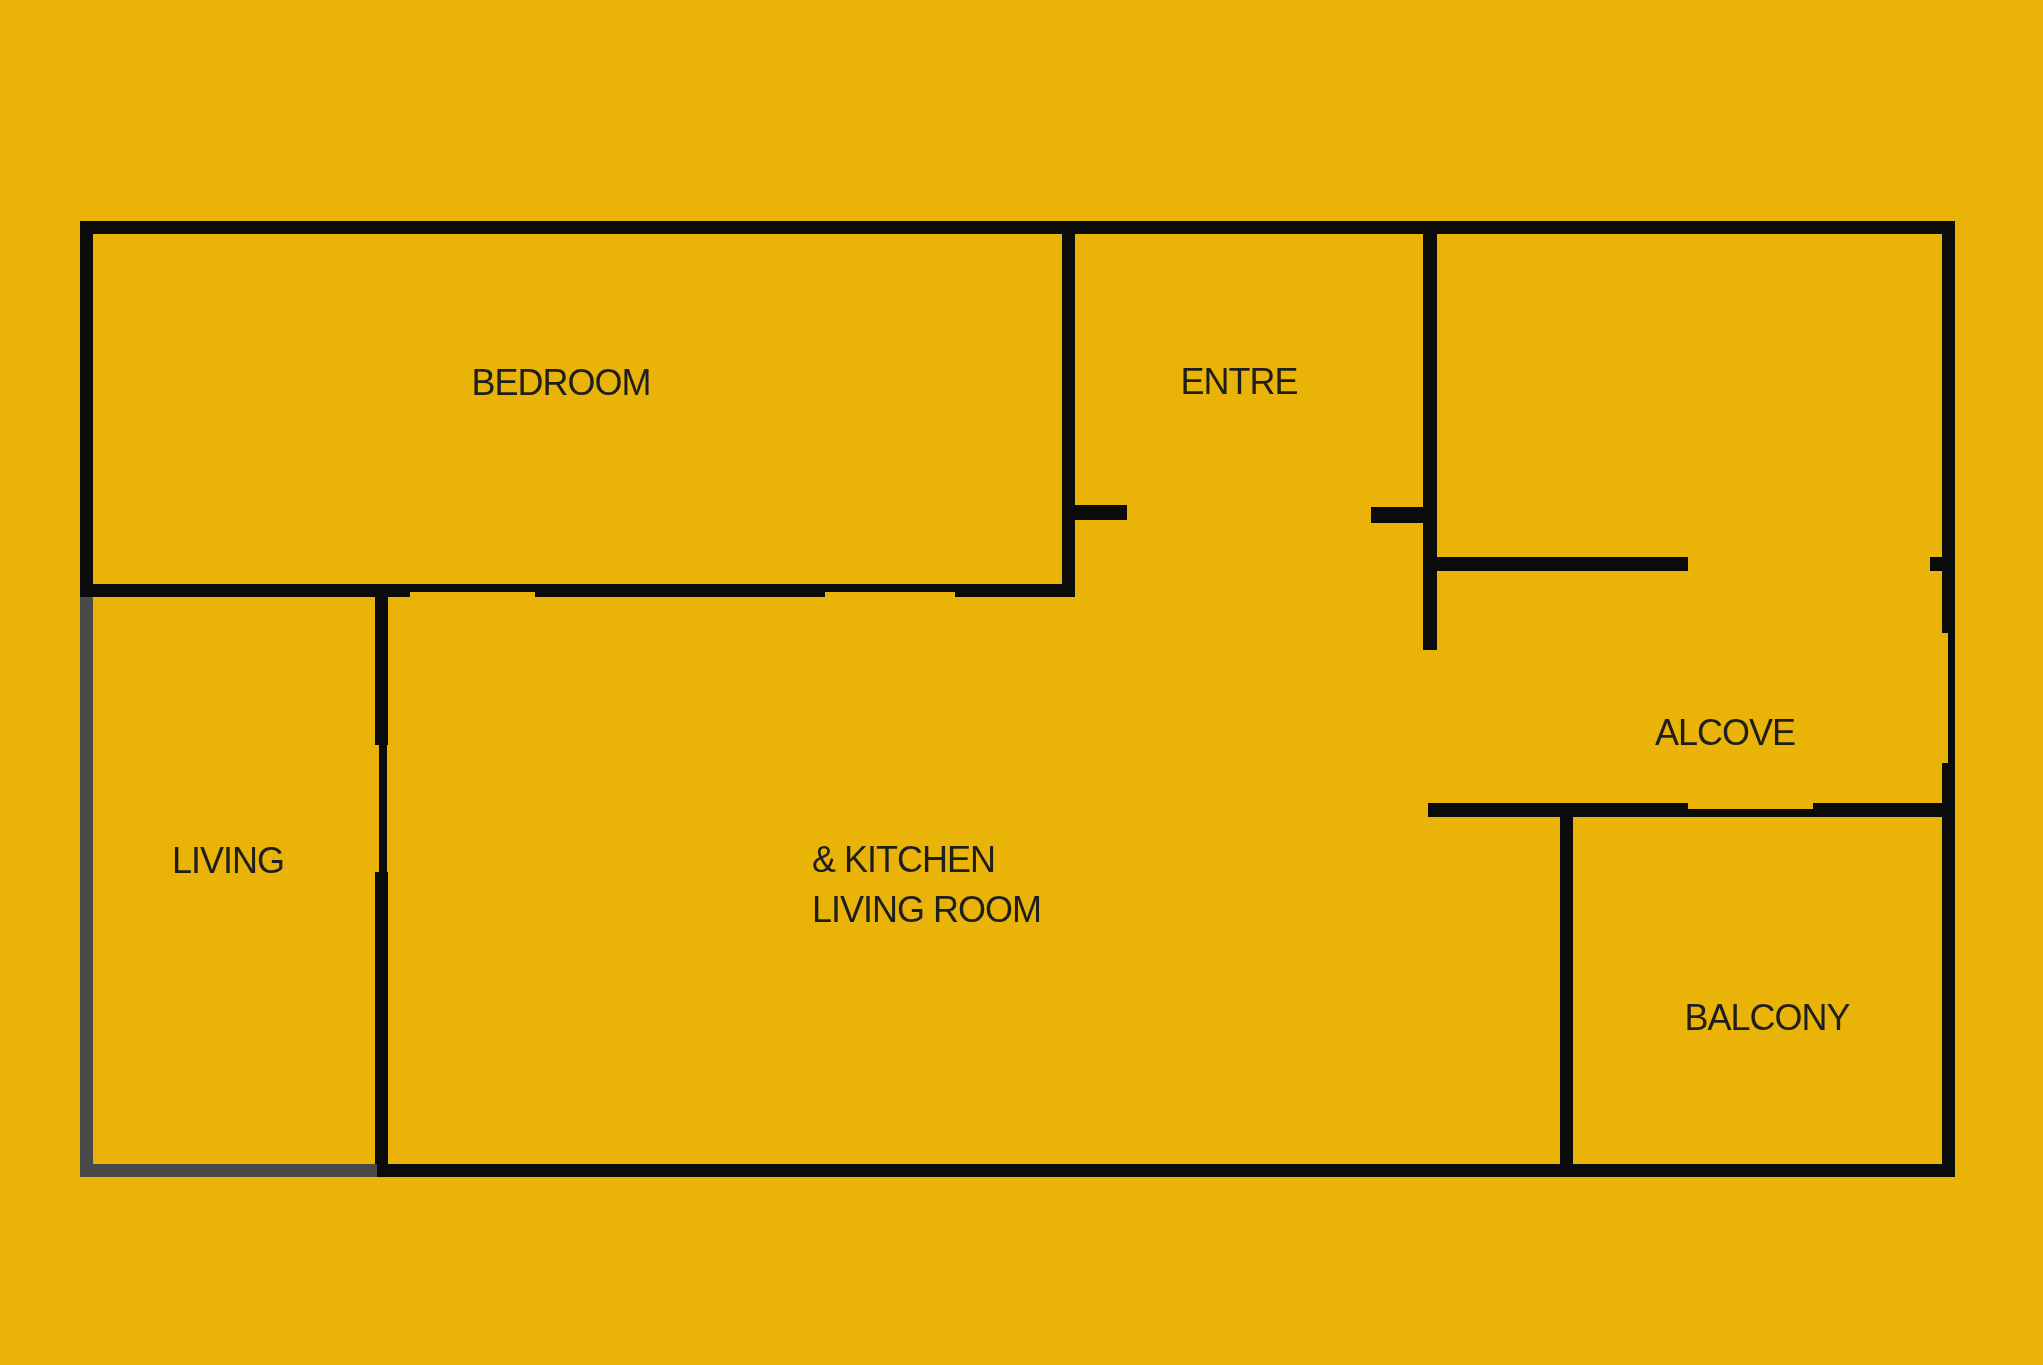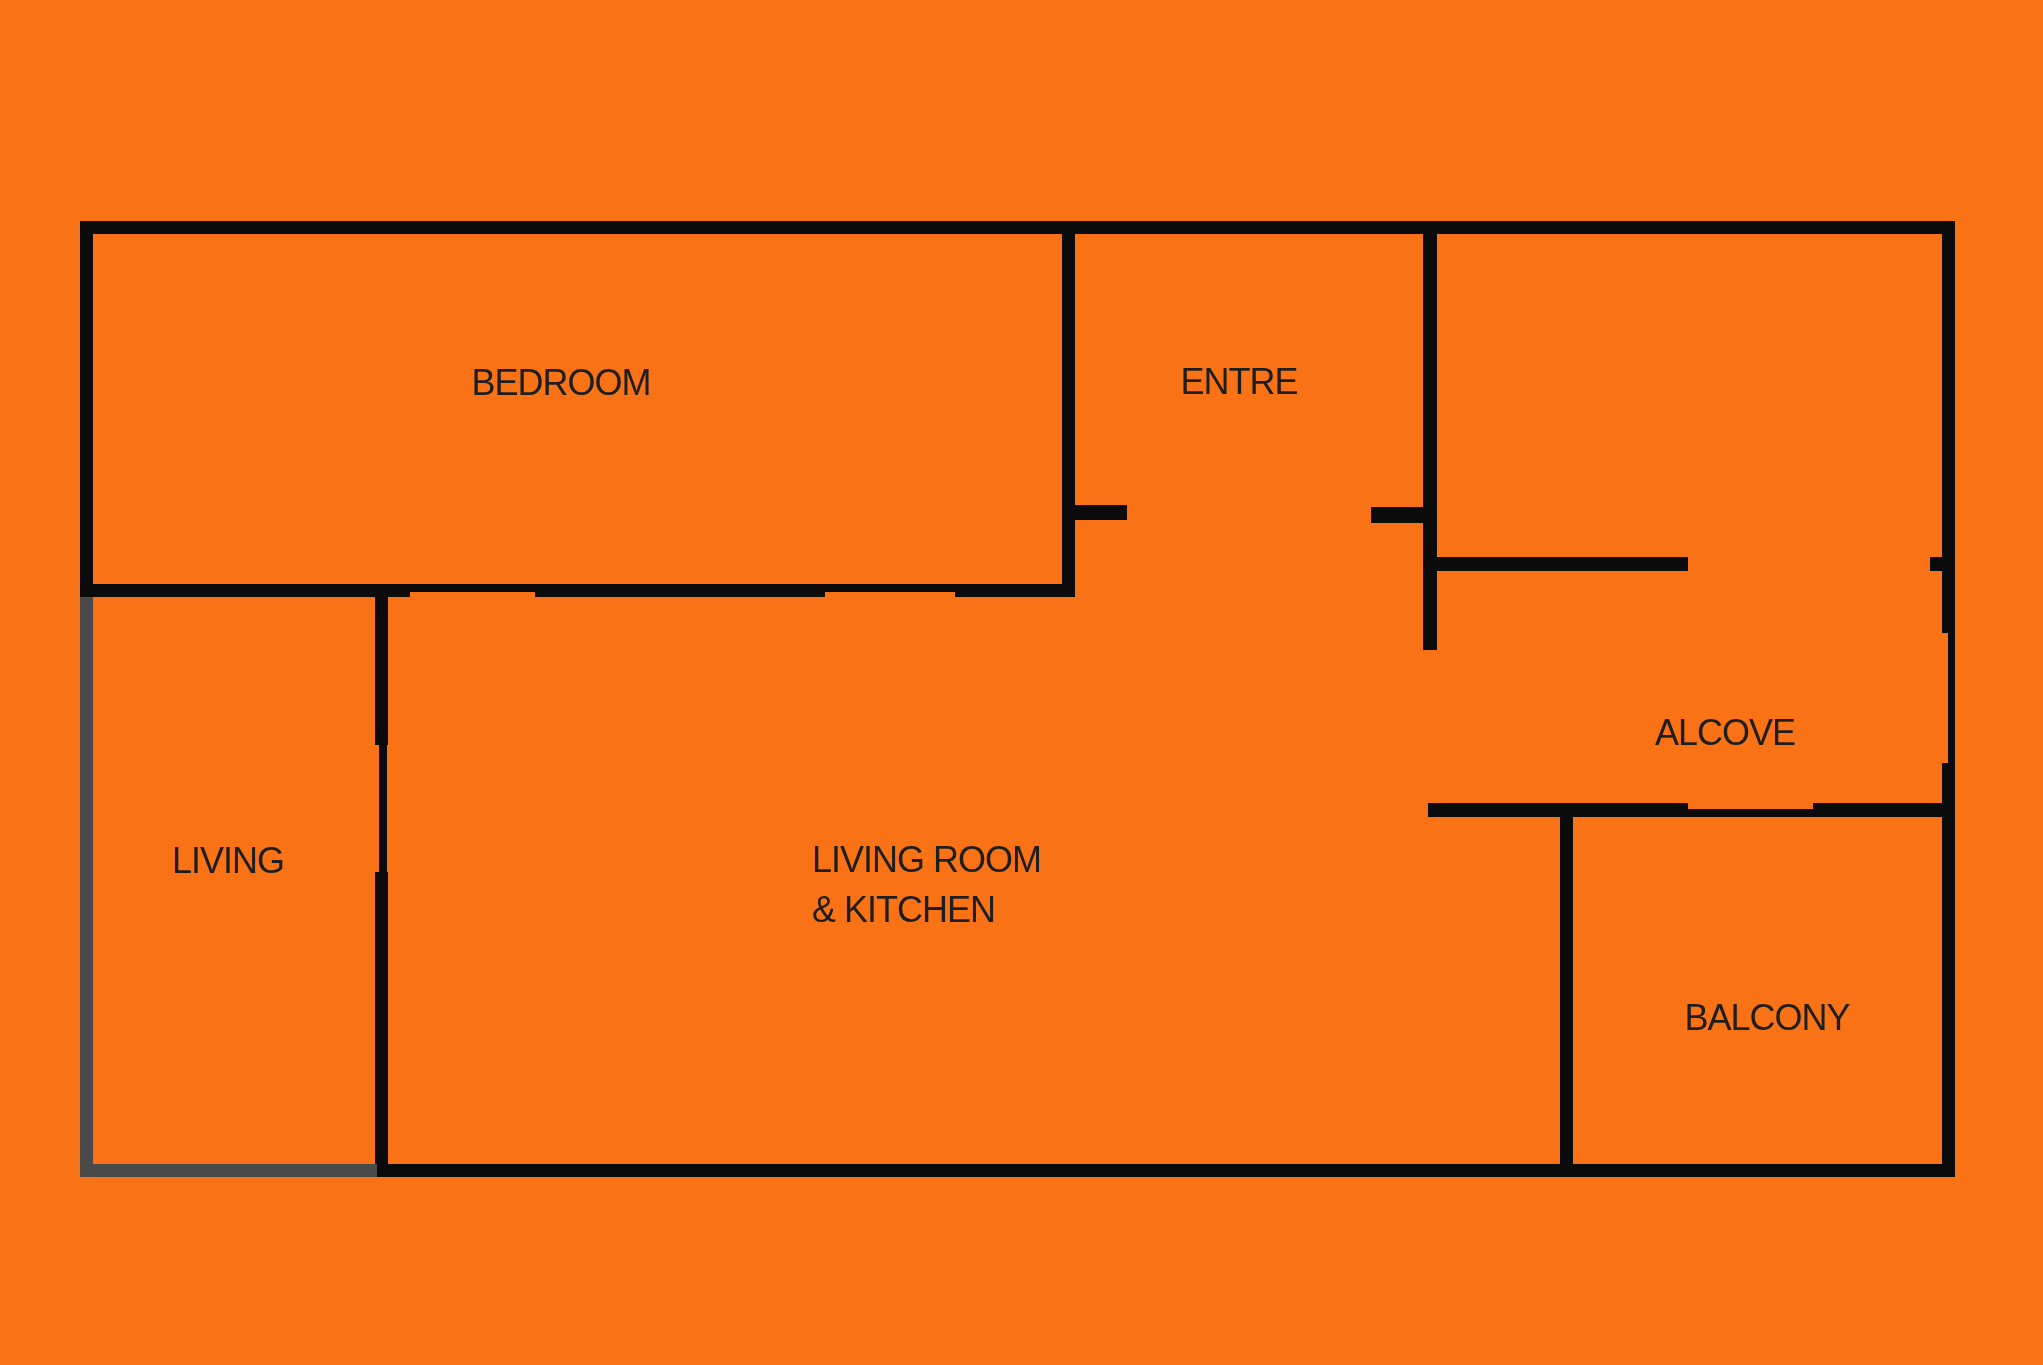--- a/index.html
+++ b/index.html
@@ -4,21 +4,21 @@
 <style>
   html, body {
     margin: 0;
     padding: 0;
     background: #ffffff;
   }
   #canvas {
     position: relative;
     width: 2043px;
     height: 1365px;
-    background: #f97316;
+    background: #eab308;
     overflow: hidden;
     font-family: "Liberation Sans", sans-serif;
   }
   #walls-layer {
     position: absolute;
     left: 0; top: 0; width: 100%; height: 100%;
   }
   .wall {
     position: absolute;
   }
@@ -85,19 +85,19 @@
 
   <div class="room-label lbl-bedroom">BEDROOM</div>
 
   <div class="room-label lbl-alcove">ENTRE</div>
 
   <div class="room-label lbl-entre">ALCOVE</div>
 
   <div class="room-label lbl-balcony">LIVING</div>
 
   <div class="lbl-living">
+    <div>&amp; KITCHEN</div>
     <div>LIVING ROOM</div>
-    <div>&amp; KITCHEN</div>
   </div>
 
   <div class="room-label lbl-bathroom">BALCONY</div>
 
 </div>
 
 </body></html>

